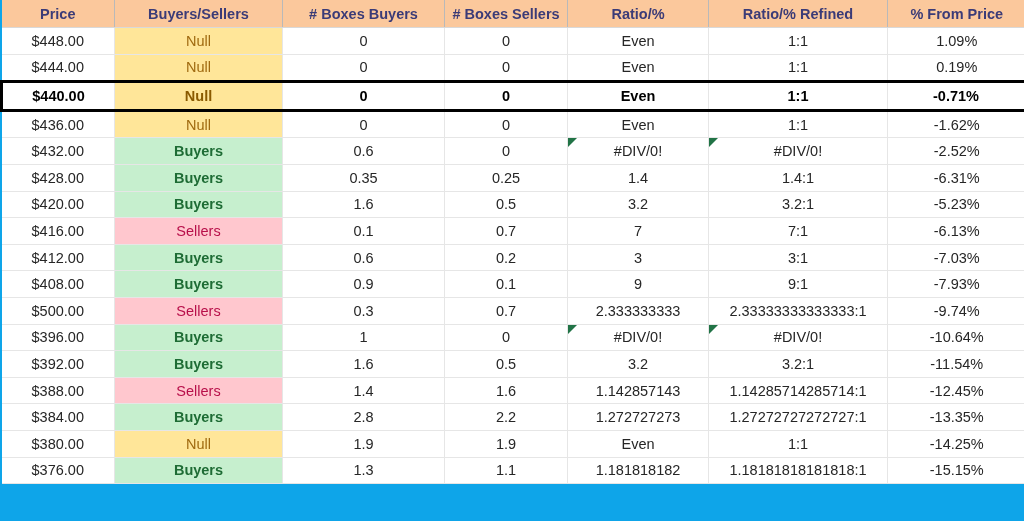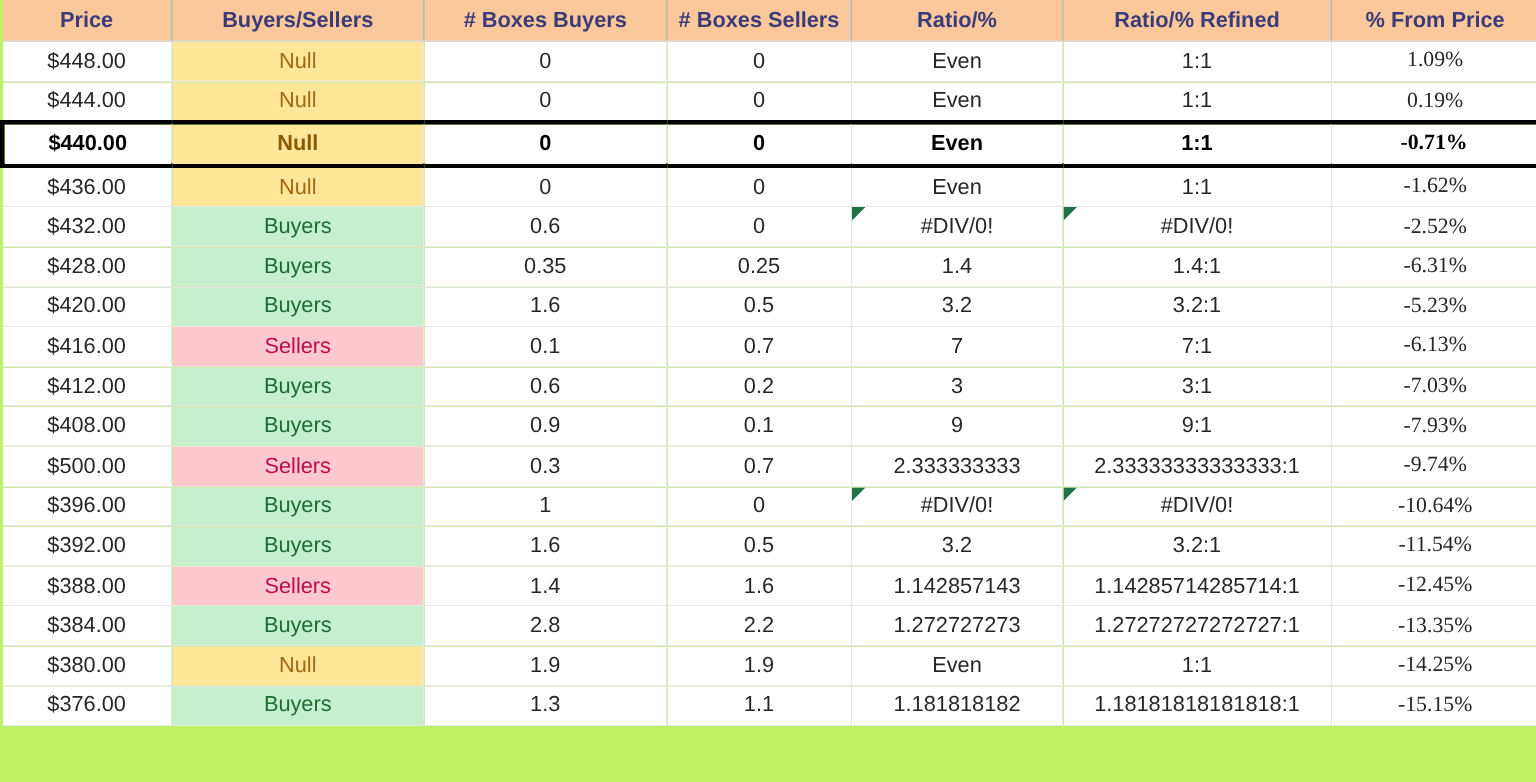--- a/index.html
+++ b/index.html
@@ -6,21 +6,21 @@
     margin: 0;
     padding: 0;
     background: #ffffff;
     font-family: "Liberation Sans", sans-serif;
   }
   #sheet {
     width: 1024px;
     height: 521px;
     position: relative;
     overflow: hidden;
-    background: #bef264;
+    background: #0ea5e9;
   }
   table.grid {
     border-collapse: collapse;
     table-layout: fixed;
     width: 1024px;
     font-size: 14.5px;
     color: #262626;
   }
   table.grid col.c0 { width: 113px; }
   table.grid col.c1 { width: 168px; }
@@ -51,25 +51,25 @@
     text-align: center;
     vertical-align: middle;
     padding: 0 3px;
     border-bottom: 1px solid #e6e6e6;
     border-right: 1px solid #e6e6e6;
     white-space: nowrap;
     overflow: hidden;
     position: relative;
     background: #ffffff;
   }
-  tbody td:last-child { border-right: none; font-family: Liberation Serif, serif; }
+  tbody td:last-child { border-right: none; }
   tbody td.col-price { border-right: 1px solid #e6e6e6; text-align: center; }
 
   
-  td.fill-green { background: #C6EFCE; color: #1E6C35; }
+  td.fill-green { background: #C6EFCE; color: #1E6C35; font-weight: bold; }
   td.fill-red   { background: #FFC7CE; color: #B8104A; }
   td.fill-yellow{ background: #FFE699; color: #A06A10; }
 
   
   tr.hl td {
     font-weight: bold;
     color: #000000;
     border-top: 3px solid #000000;
     border-bottom: 3px solid #000000;
   }

